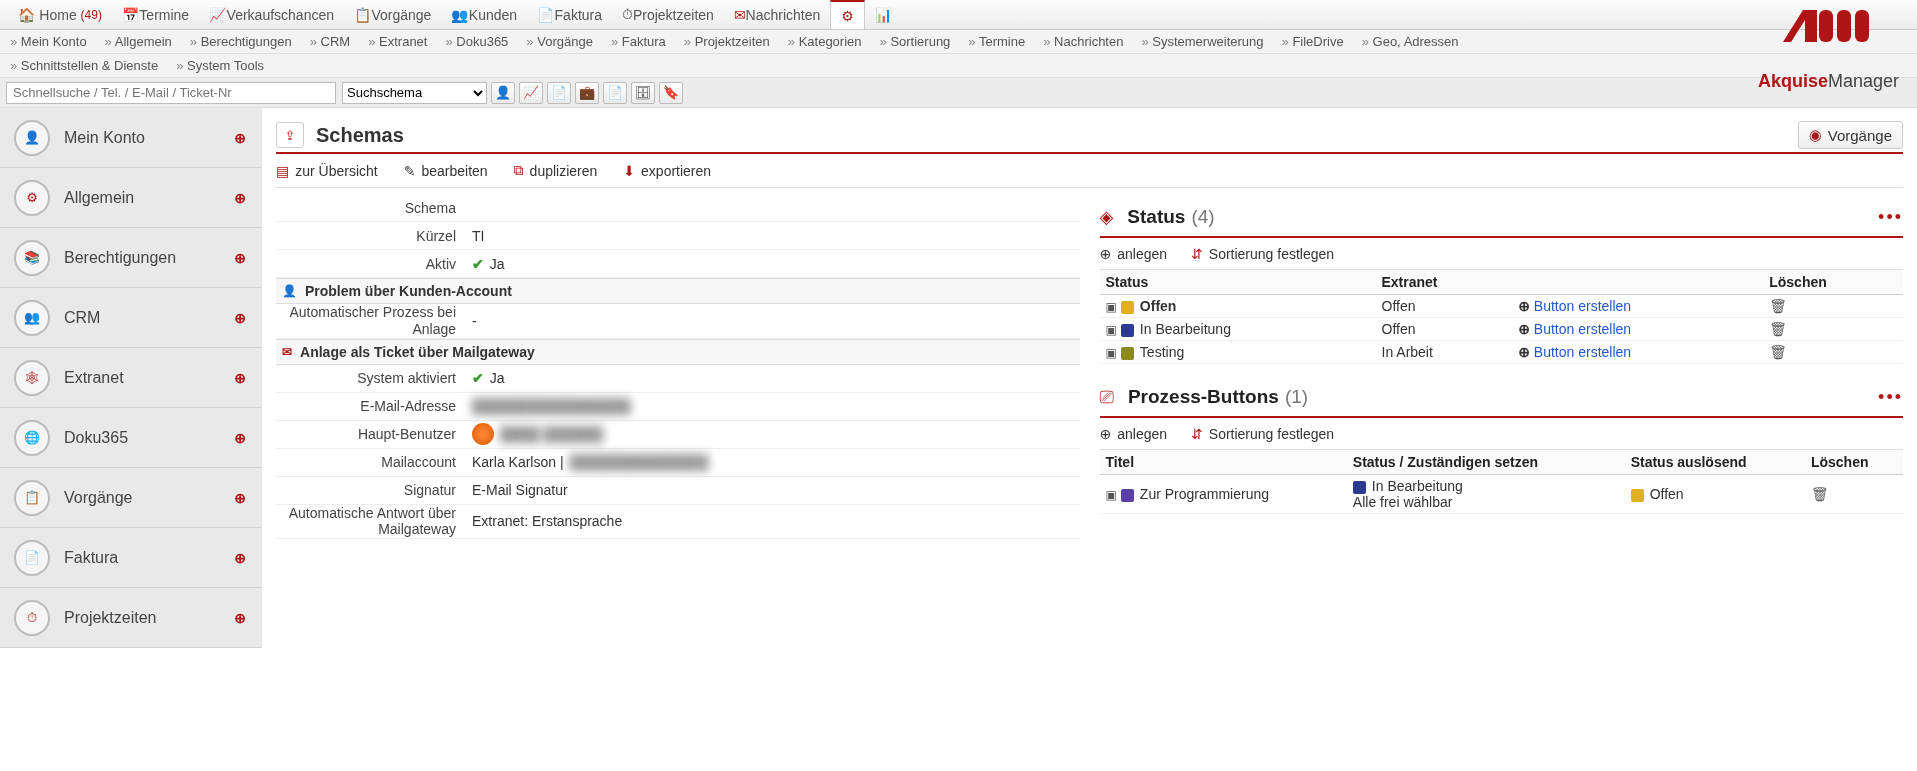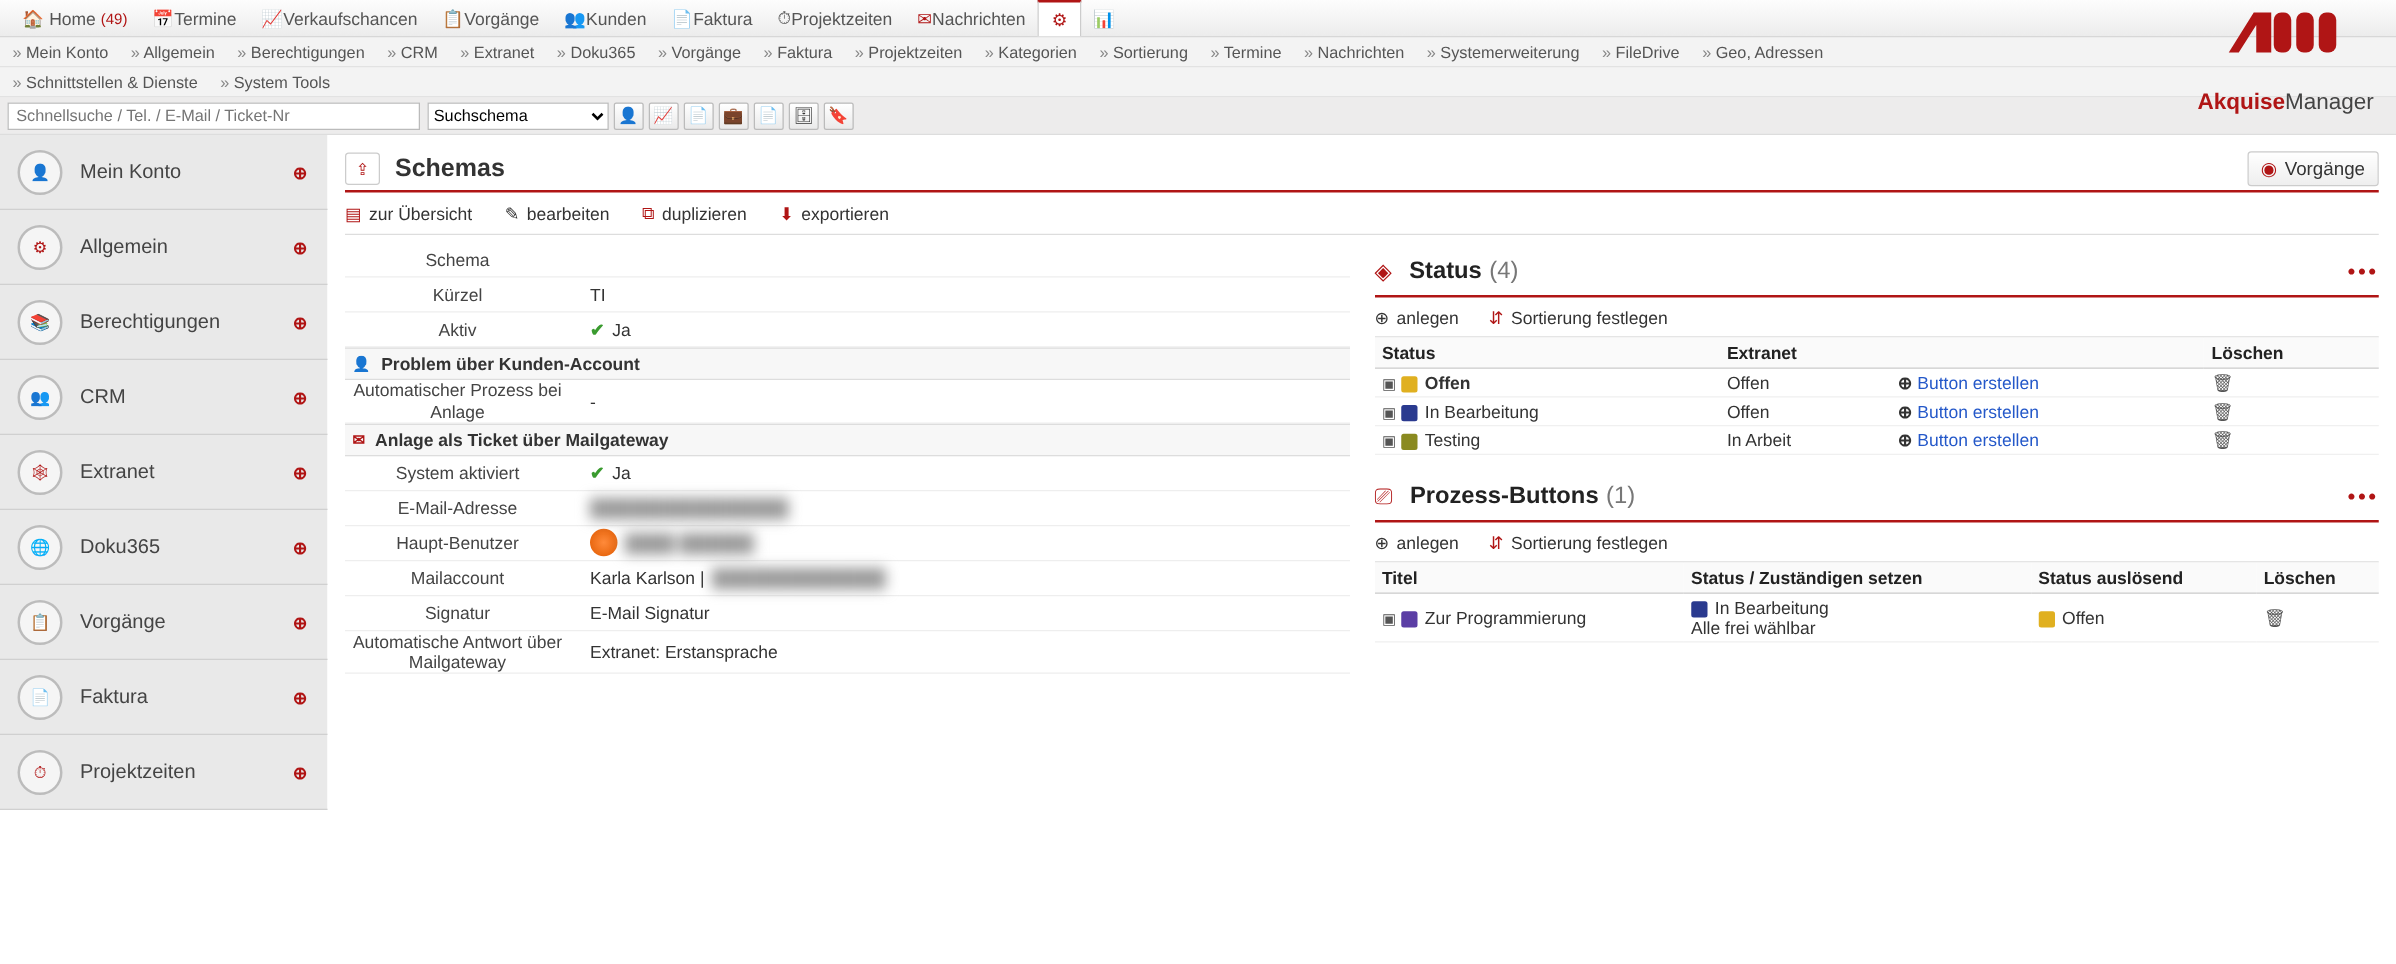--- a/index.html
+++ b/index.html
@@ -43,21 +43,21 @@
 .page-head .right-btn::before { content: "◉"; color: #b01515; margin-right: 6px; }
 
 .actionbar { display: flex; align-items: center; height: 34px; border-bottom: 1px solid #ddd; }
 .actionbar .act { display: flex; align-items: center; margin-right: 26px; cursor: pointer; color: #333; font-size: 14px; }
 .actionbar .act .ic { margin-right: 6px; color: #b01515; font-size: 14px; }
 
 .two-col { display: flex; gap: 20px; margin-top: 6px; }
 .col { flex: 1; }
 
 .kv-row { display: flex; border-bottom: 1px solid #eee; min-height: 28px; align-items: center; }
-.kv-row .k { width: 190px; text-align: center; padding-right: 10px; color: #444; font-size: 14px; }
+.kv-row .k { width: 190px; text-align: right; padding-right: 10px; color: #444; font-size: 14px; }
 .kv-row .v { flex: 1; padding-left: 6px; color: #333; font-size: 14px; display: flex; align-items: center; gap: 6px; }
 .chip { width: 14px; height: 14px; border-radius: 2px; display: inline-block; }
 .check-green { color: #3a9b2f; font-weight: bold; }
 
 .section-hd { display: flex; align-items: center; background: #f7f7f7; border-top: 1px solid #ddd; border-bottom: 1px solid #ddd; height: 26px; padding: 0 6px; font-weight: bold; color: #333; font-size: 14px; }
 .section-hd .ic { color: #b01515; margin-right: 8px; font-size: 12px; }
 
 .blur { filter: blur(5px); color: #999; }
 
 

